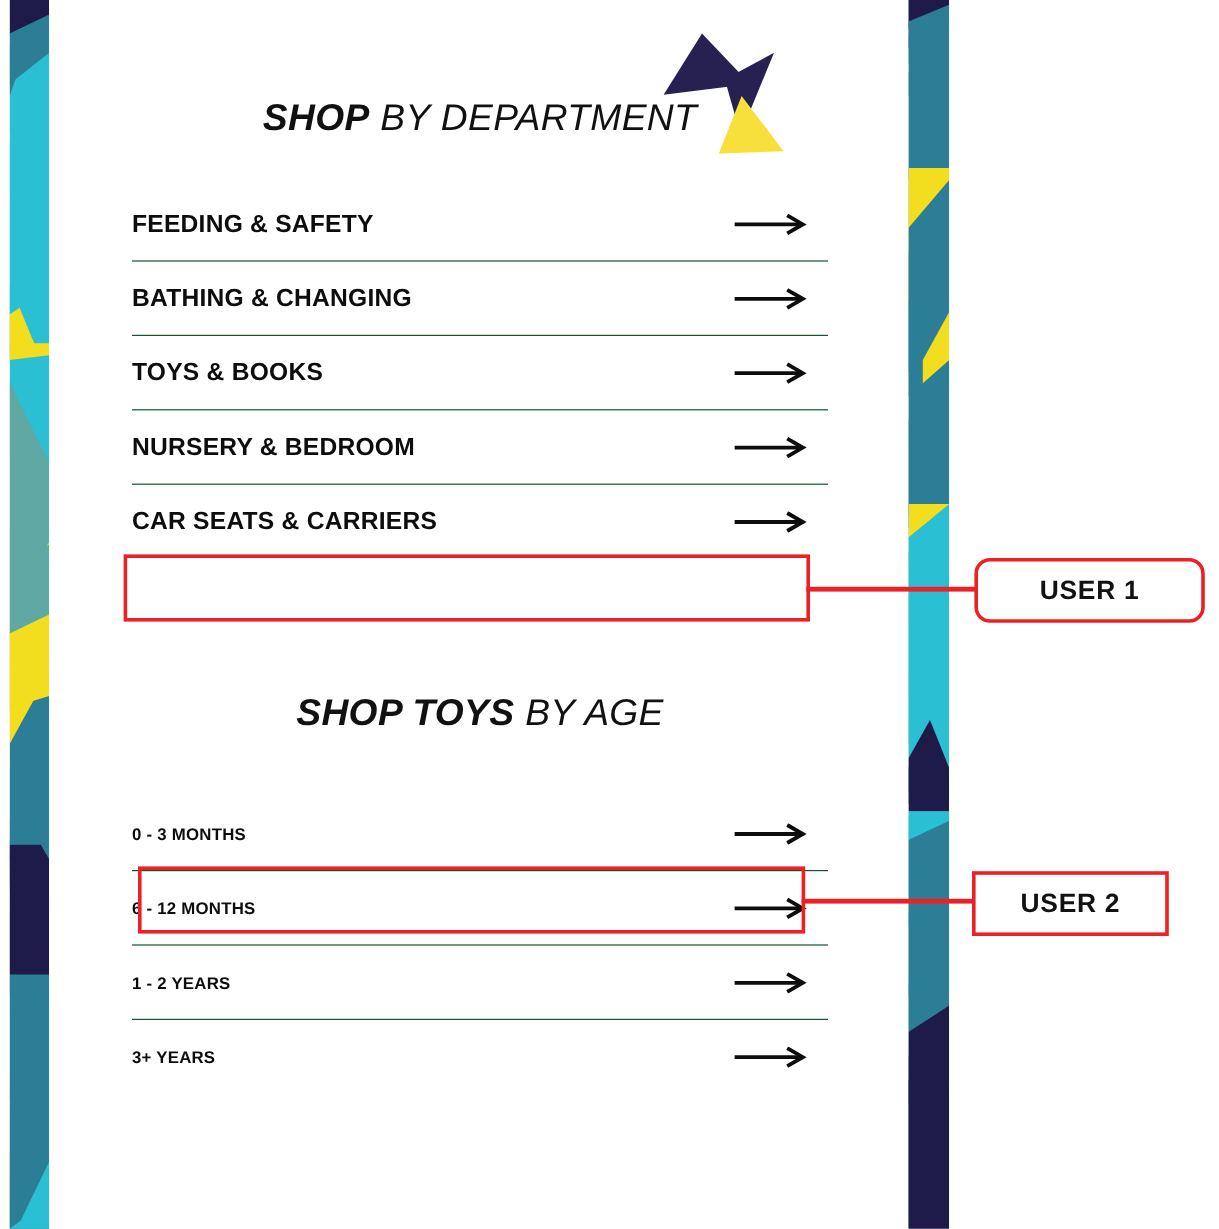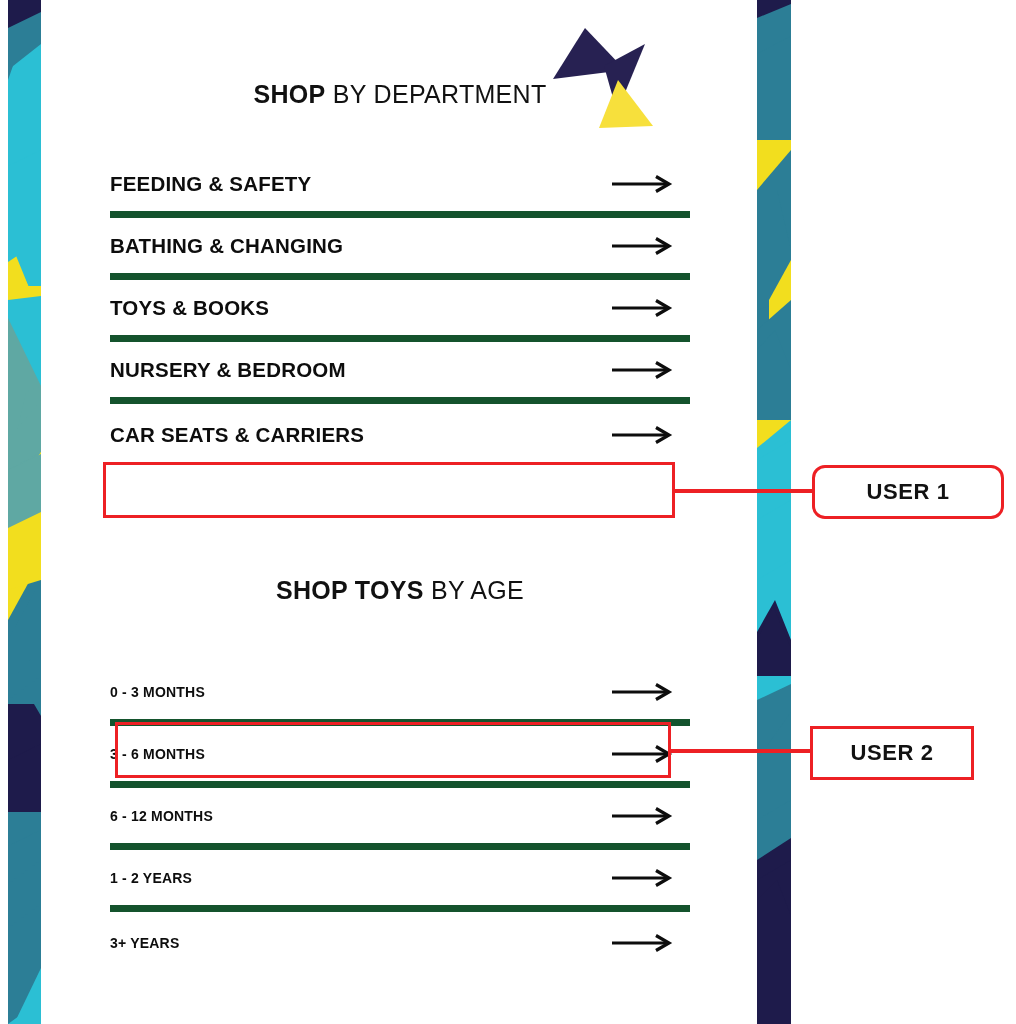--- a/index.html
+++ b/index.html
@@ -32,26 +32,27 @@
   
   #menu-column {
     position: absolute;
     left: 110px;
     top: 0;
     width: 580px;
     height: 1024px;
   }
 
   .section-heading {
-    font-size: 25px;
+    font-size: 31px;
     letter-spacing: 0.3px;
     color: #111111;
     font-weight: 400;
     text-align: center;
     white-space: nowrap;
+    font-style: italic;
   }
   .section-heading .strong { font-weight: 700; }
 
   #heading-department {
     position: absolute;
     left: 0;
     top: 80px;
     width: 580px;
   }
   #heading-toys {
@@ -62,21 +63,21 @@
   }
 
   .menu-list { position: absolute; left: 0; width: 580px; }
   #list-department { top: 156px; }
   #list-age        { top: 664px; }
 
   .menu-row {
     position: relative;
     height: 62px;
     box-sizing: border-box;
-    border-bottom: 7px solid #14532d;
+    border-bottom: 1px solid #14532d;
     display: flex;
     align-items: center;
     cursor: pointer;
   }
   .menu-row.no-rule { border-bottom: none; }
 
   .menu-label {
     font-size: 20.5px;
     font-weight: 700;
     letter-spacing: 0.2px;
@@ -285,29 +286,20 @@
         <div class="menu-row">
           <span class="menu-label">0 - 3 MONTHS</span>
           <span class="arrow-icon">
             <svg width="62" height="18" viewBox="0 0 62 18" xmlns="http://www.w3.org/2000/svg">
               <line x1="0" y1="9" x2="54" y2="9" stroke="#0d0d0d" stroke-width="3.2"></line>
               <polyline points="44,1.5 57,9 44,16.5" fill="none" stroke="#0d0d0d" stroke-width="3.2" stroke-linejoin="miter"></polyline>
             </svg>
           </span>
         </div>
         <div class="menu-row">
-          <span class="menu-label">3 - 6 MONTHS</span>
-          <span class="arrow-icon">
-            <svg width="62" height="18" viewBox="0 0 62 18" xmlns="http://www.w3.org/2000/svg">
-              <line x1="0" y1="9" x2="54" y2="9" stroke="#0d0d0d" stroke-width="3.2"></line>
-              <polyline points="44,1.5 57,9 44,16.5" fill="none" stroke="#0d0d0d" stroke-width="3.2" stroke-linejoin="miter"></polyline>
-            </svg>
-          </span>
-        </div>
-        <div class="menu-row">
           <span class="menu-label">6 - 12 MONTHS</span>
           <span class="arrow-icon">
             <svg width="62" height="18" viewBox="0 0 62 18" xmlns="http://www.w3.org/2000/svg">
               <line x1="0" y1="9" x2="54" y2="9" stroke="#0d0d0d" stroke-width="3.2"></line>
               <polyline points="44,1.5 57,9 44,16.5" fill="none" stroke="#0d0d0d" stroke-width="3.2" stroke-linejoin="miter"></polyline>
             </svg>
           </span>
         </div>
         <div class="menu-row">
           <span class="menu-label">1 - 2 YEARS</span>

